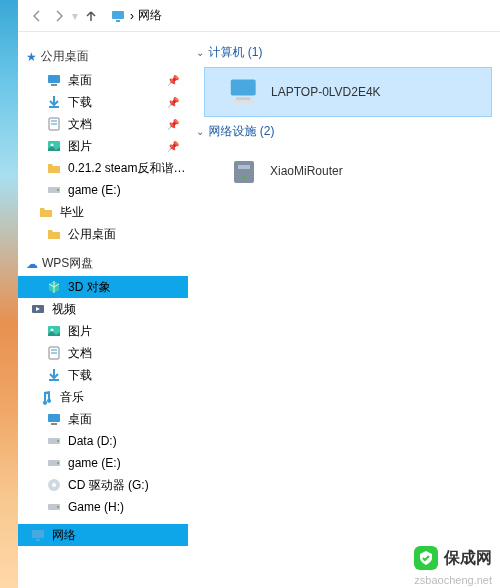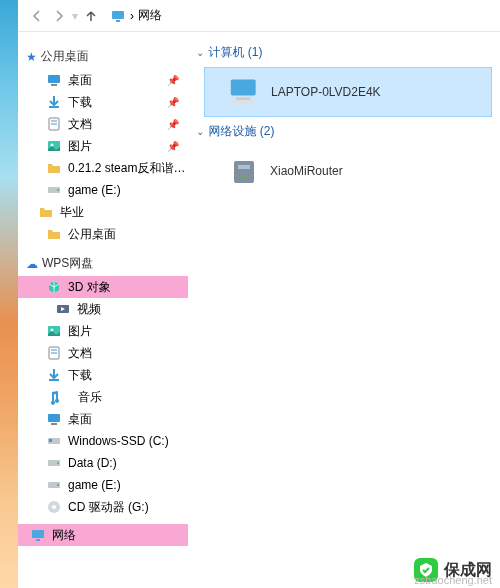--- a/index.html
+++ b/index.html
@@ -11,31 +11,31 @@
 .nav-btn.active { color: #333; cursor: pointer; }
 .nav-sep { color: #ccc; margin: 0 2px; }
 .breadcrumb { display: flex; align-items: center; margin-left: 8px; }
 .bc-icon { width: 16px; height: 16px; margin-right: 4px; }
 .content { display: flex; height: calc(100% - 32px); }
 .sidebar { width: 170px; overflow-y: auto; padding: 6px 0; }
 .right-pane { flex: 1; padding: 8px 0; overflow-y: auto; }
 .section-label { display: flex; align-items: center; padding: 4px 8px; margin-top: 6px; color: #333; }
 .section-label .star { color: #2e7cd6; margin-right: 4px; }
 .tree-item { display: flex; align-items: center; height: 22px; padding-left: 24px; cursor: pointer; }
-.tree-item.selected { background: #f9a8d4; }
+.tree-item.selected { background: #0ea5e9; }
 .tree-icon { width: 16px; height: 16px; margin-right: 6px; flex-shrink: 0; display: flex; align-items: center; justify-content: center; }
 .tree-label { white-space: nowrap; overflow: hidden; text-overflow: ellipsis; }
 .pin { margin-left: auto; margin-right: 8px; color: #888; font-size: 10px; }
 .group-header { display: flex; align-items: center; padding: 4px 8px; color: #1e5aa8; cursor: pointer; }
 .group-header .chev { color: #666; margin-right: 4px; font-size: 10px; }
 .device-item { display: flex; align-items: center; height: 50px; margin: 2px 8px 2px 16px; padding: 4px 24px; cursor: pointer; }
 .device-item.selected { background: #cce8ff; border: 1px solid #99d1ff; }
 .device-icon { width: 32px; height: 32px; margin-right: 10px; display: flex; align-items: center; justify-content: center; }
 .device-label { color: #333; }
-.watermark { position: absolute; right: 8px; bottom: 6px; display: flex; align-items: center; gap: 6px; }
+.watermark { position: absolute; right: 8px; bottom: 18px; display: flex; align-items: center; gap: 6px; }
 .wm-badge { width: 24px; height: 24px; background: #2ecc40; border-radius: 6px; display: flex; align-items: center; justify-content: center; color: #fff; font-weight: bold; }
 .wm-text { font-size: 16px; font-weight: bold; color: #333; }
 svg { display: block; }
 </style>
 </head>
 <body>
 
 <div class="gradient-bar"></div>
 
 <div class="main">
@@ -160,21 +160,21 @@
       <div id="pc-items">
           <div class="tree-item selected" style="padding-left: 28px;">
             <span class="tree-icon">
               <svg width="16" height="16" viewBox="0 0 16 16">
                 <path d="M8 2 L13 5 L13 11 L8 14 L3 11 L3 5 Z" fill="#3ac9b0"></path>
                 <path d="M8 2 L8 8 L13 5 M8 8 L3 5 M8 8 L8 14" stroke="#fff" stroke-width="0.8" fill="none"></path>
               </svg>
             </span>
             <span class="tree-label">3D 对象</span>
           </div>
-          <div class="tree-item" style="padding-left: 37px;">
+          <div class="tree-item" style="padding-left: 12px;">
             <span class="tree-icon">
               <svg width="16" height="16" viewBox="0 0 16 16">
                 <rect x="2" y="4" width="12" height="8" rx="1" fill="#5a6a8a"></rect>
                 <path d="M6 6 L10 8 L6 10 Z" fill="#fff"></path>
               </svg>
             </span>
             <span class="tree-label">视频</span>
           </div>
           <div class="tree-item" style="padding-left: 28px;">
             <span class="tree-icon">
@@ -198,72 +198,72 @@
           </div>
           <div class="tree-item" style="padding-left: 28px;">
             <span class="tree-icon">
               <svg width="16" height="16" viewBox="0 0 16 16">
                 <path d="M8 2 L8 10 M4 7 L8 11 L12 7" stroke="#3a9ad9" stroke-width="2" fill="none"></path>
                 <rect x="3" y="12" width="10" height="2" fill="#3a9ad9"></rect>
               </svg>
             </span>
             <span class="tree-label">下载</span>
           </div>
-          <div class="tree-item" style="padding-left: 28px; gap: 10px;">
+          <div class="tree-item" style="padding-left: 20px;">
             <span class="tree-icon">
               <svg width="16" height="16" viewBox="0 0 16 16">
                 <path d="M6 3 L12 2 L12 10 A2 2 0 1 1 10 10 L10 5 L8 5.3 L8 12 A2 2 0 1 1 6 12 Z" fill="#3a9ad9"></path>
               </svg>
             </span>
             <span class="tree-label">音乐</span>
           </div>
           <div class="tree-item" style="padding-left: 28px;">
             <span class="tree-icon">
               <svg width="16" height="16" viewBox="0 0 16 16">
                 <rect x="2" y="3" width="12" height="8" rx="1" fill="#3a9ad9"></rect>
                 <rect x="5" y="12" width="6" height="2" fill="#888"></rect>
               </svg>
             </span>
             <span class="tree-label">桌面</span>
           </div>
           <div class="tree-item" style="padding-left: 28px;">
             <span class="tree-icon">
               <svg width="16" height="16" viewBox="0 0 16 16">
                 <rect x="2" y="5" width="12" height="6" rx="1" fill="#c0c8d0"></rect>
-                <rect x="3" y="6" width="3" height="3" fill="#3a9ad9"></rect>
-              </svg>
-            </span>
-            <span class="tree-label">Windows-SSD (C:)</span>
+                <circle cx="12" cy="8" r="1" fill="#60a860"></circle>
+              </svg>
+            </span>
+            <span class="tree-label">Data (D:)</span>
           </div>
           <div class="tree-item" style="padding-left: 28px;">
             <span class="tree-icon">
               <svg width="16" height="16" viewBox="0 0 16 16">
                 <rect x="2" y="5" width="12" height="6" rx="1" fill="#c0c8d0"></rect>
                 <circle cx="12" cy="8" r="1" fill="#60a860"></circle>
               </svg>
             </span>
-            <span class="tree-label">Data (D:)</span>
+            <span class="tree-label">game (E:)</span>
+          </div>
+          <div class="tree-item" style="padding-left: 28px;">
+            <span class="tree-icon">
+              <svg width="16" height="16" viewBox="0 0 16 16">
+                <circle cx="8" cy="8" r="6" fill="#d0d8e0"></circle>
+                <circle cx="8" cy="8" r="2" fill="#fff"></circle>
+              </svg>
+            </span>
+            <span class="tree-label">CD 驱动器 (G:)</span>
           </div>
           <div class="tree-item" style="padding-left: 28px;">
             <span class="tree-icon">
               <svg width="16" height="16" viewBox="0 0 16 16">
                 <rect x="2" y="5" width="12" height="6" rx="1" fill="#c0c8d0"></rect>
                 <circle cx="12" cy="8" r="1" fill="#60a860"></circle>
               </svg>
             </span>
-            <span class="tree-label">game (E:)</span>
-          </div>
-          <div class="tree-item" style="padding-left: 28px;">
-            <span class="tree-icon">
-              <svg width="16" height="16" viewBox="0 0 16 16">
-                <circle cx="8" cy="8" r="6" fill="#d0d8e0"></circle>
-                <circle cx="8" cy="8" r="2" fill="#fff"></circle>
-              </svg>
-            </span>
-            <span class="tree-label">CD 驱动器 (G:)</span>
+            <span class="tree-label">Game (H:)</span>
           </div>
         </div>
 
       <div class="tree-item selected" style="padding-left:12px;margin-top:6px">
         <span class="tree-icon">
           <svg width="16" height="16" viewBox="0 0 16 16">
               <rect x="2" y="3" width="12" height="8" rx="1" fill="#4aa8e0"></rect>
               <rect x="6" y="12" width="4" height="2" fill="#4aa8e0"></rect>
             </svg>
         </span>

